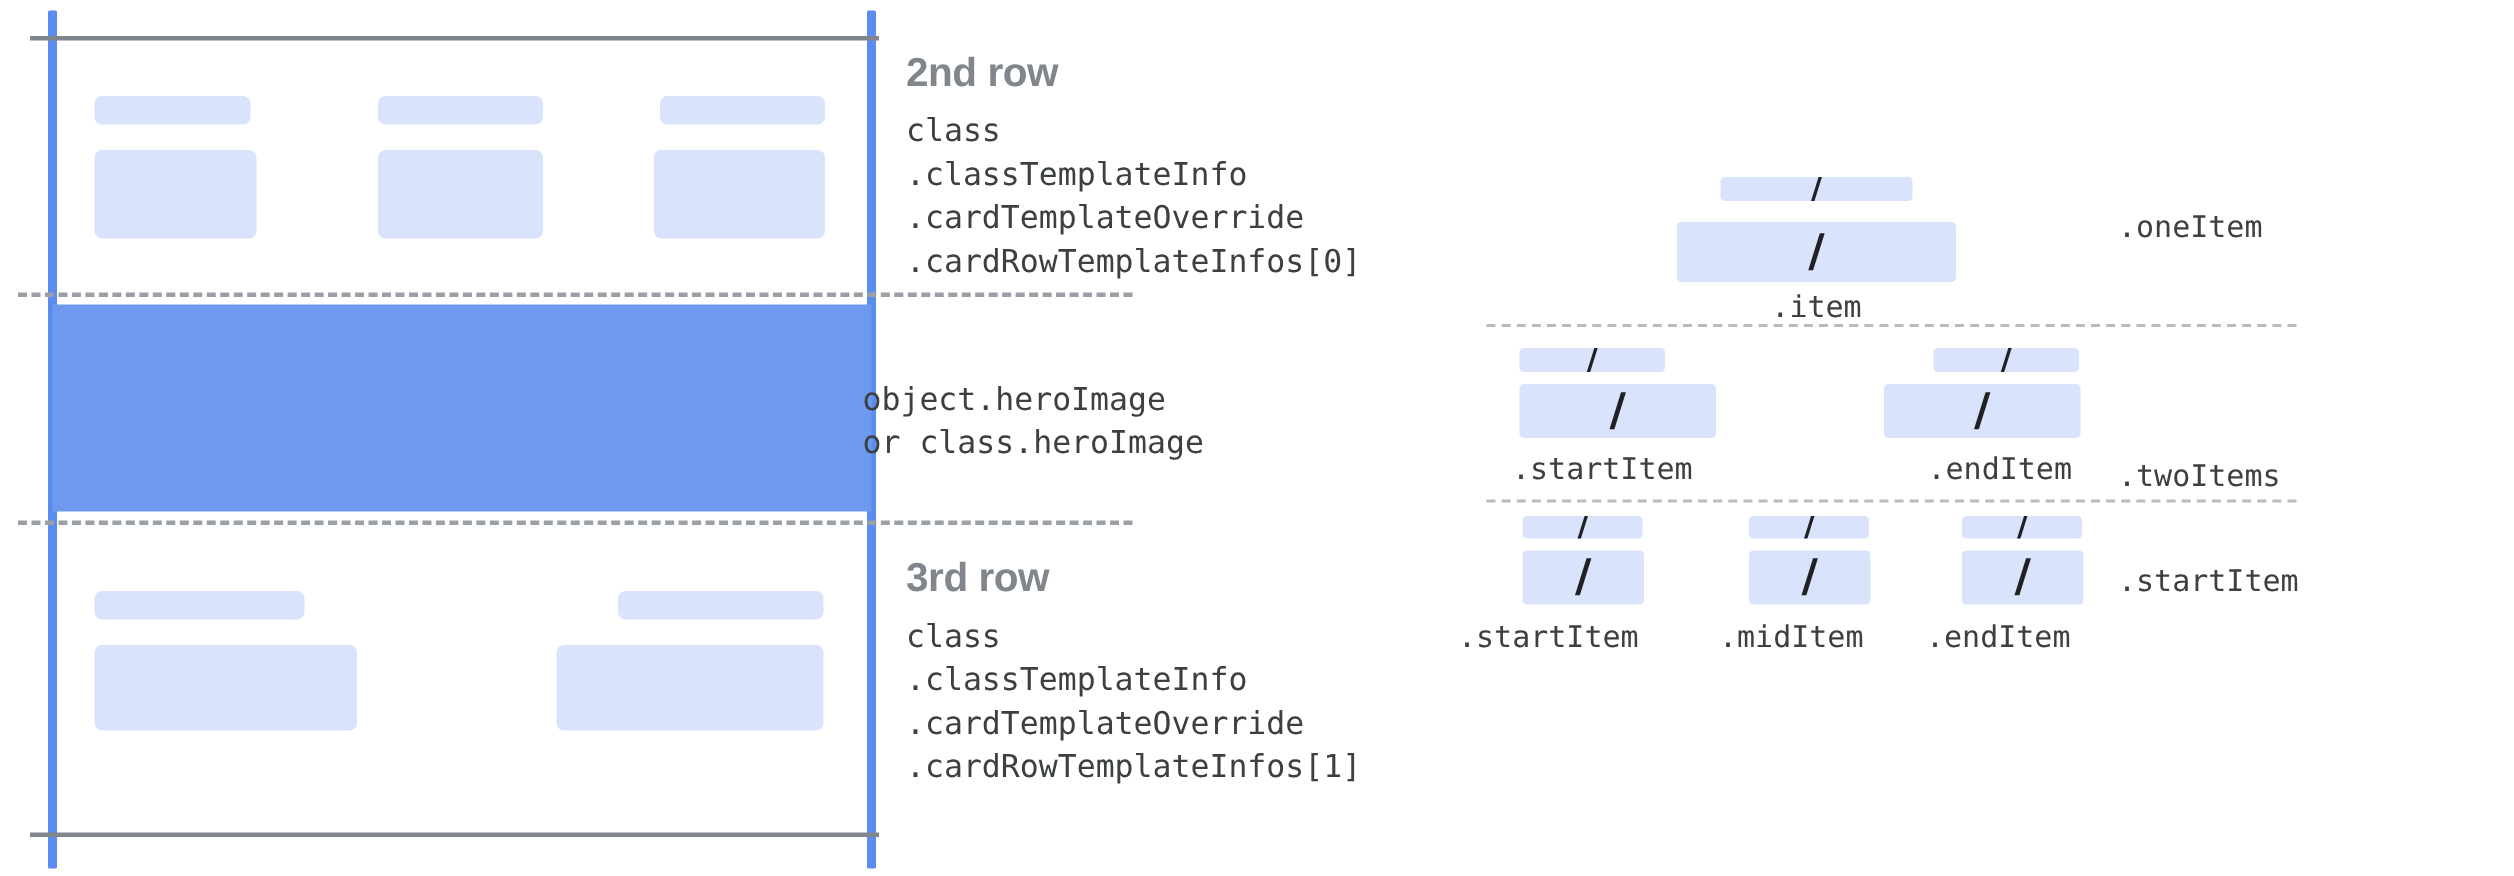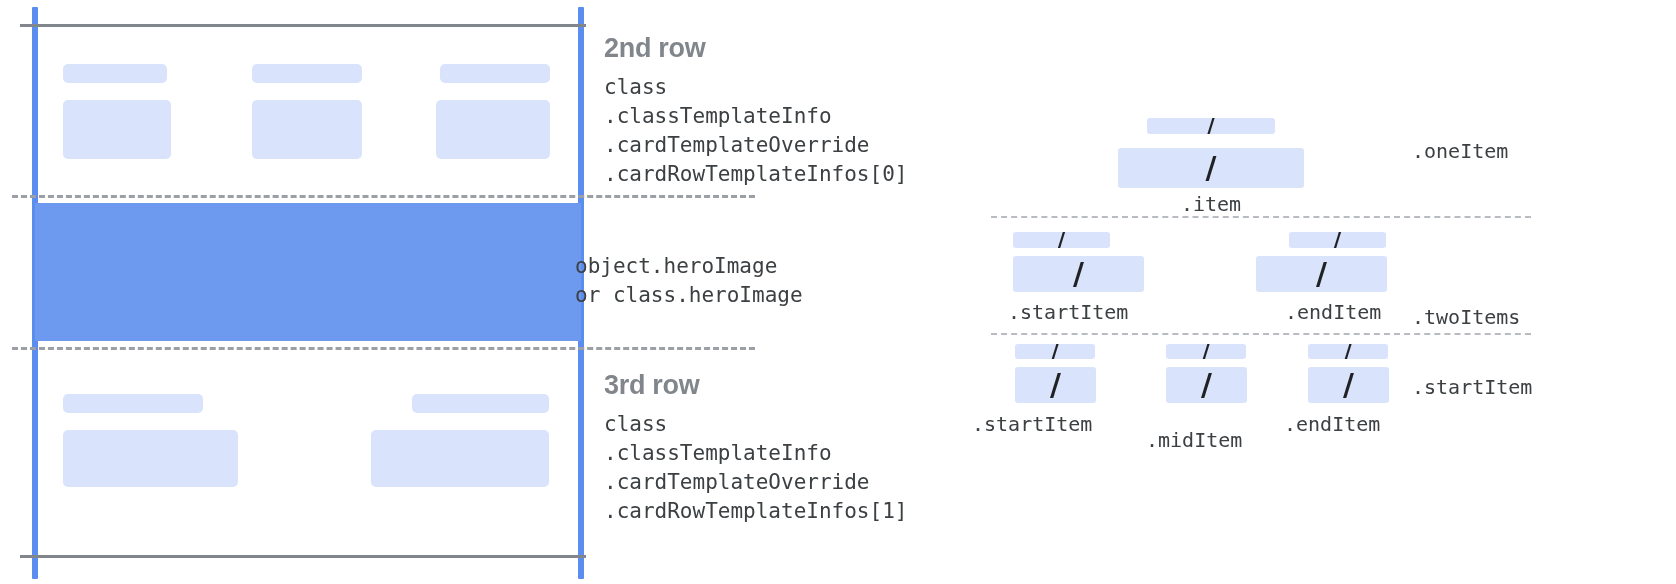--- a/index.html
+++ b/index.html
@@ -177,21 +177,21 @@
   <span class="slash">/</span>
 </div>
 <div class="rlabel" style="left:972px; top:412px;">.startItem</div>
 
 <div class="slashbox small" style="left:1166px; top:344px; width:80px; height:15px;">
   <span class="slash">/</span>
 </div>
 <div class="slashbox big" style="left:1166px; top:367px; width:81px; height:36px;">
   <span class="slash">/</span>
 </div>
-<div class="rlabel" style="left:1146px; top:428px;">.midItem</div>
+<div class="rlabel" style="left:1146px; top:412px;">.midItem</div>
 
 <div class="slashbox small" style="left:1308px; top:344px; width:80px; height:15px;">
   <span class="slash">/</span>
 </div>
 <div class="slashbox big" style="left:1308px; top:367px; width:81px; height:36px;">
   <span class="slash">/</span>
 </div>
 <div class="rlabel" style="left:1284px; top:412px;">.endItem</div>
 
 <div class="rlabel" style="left:1412px; top:375px;">.startItem</div>

